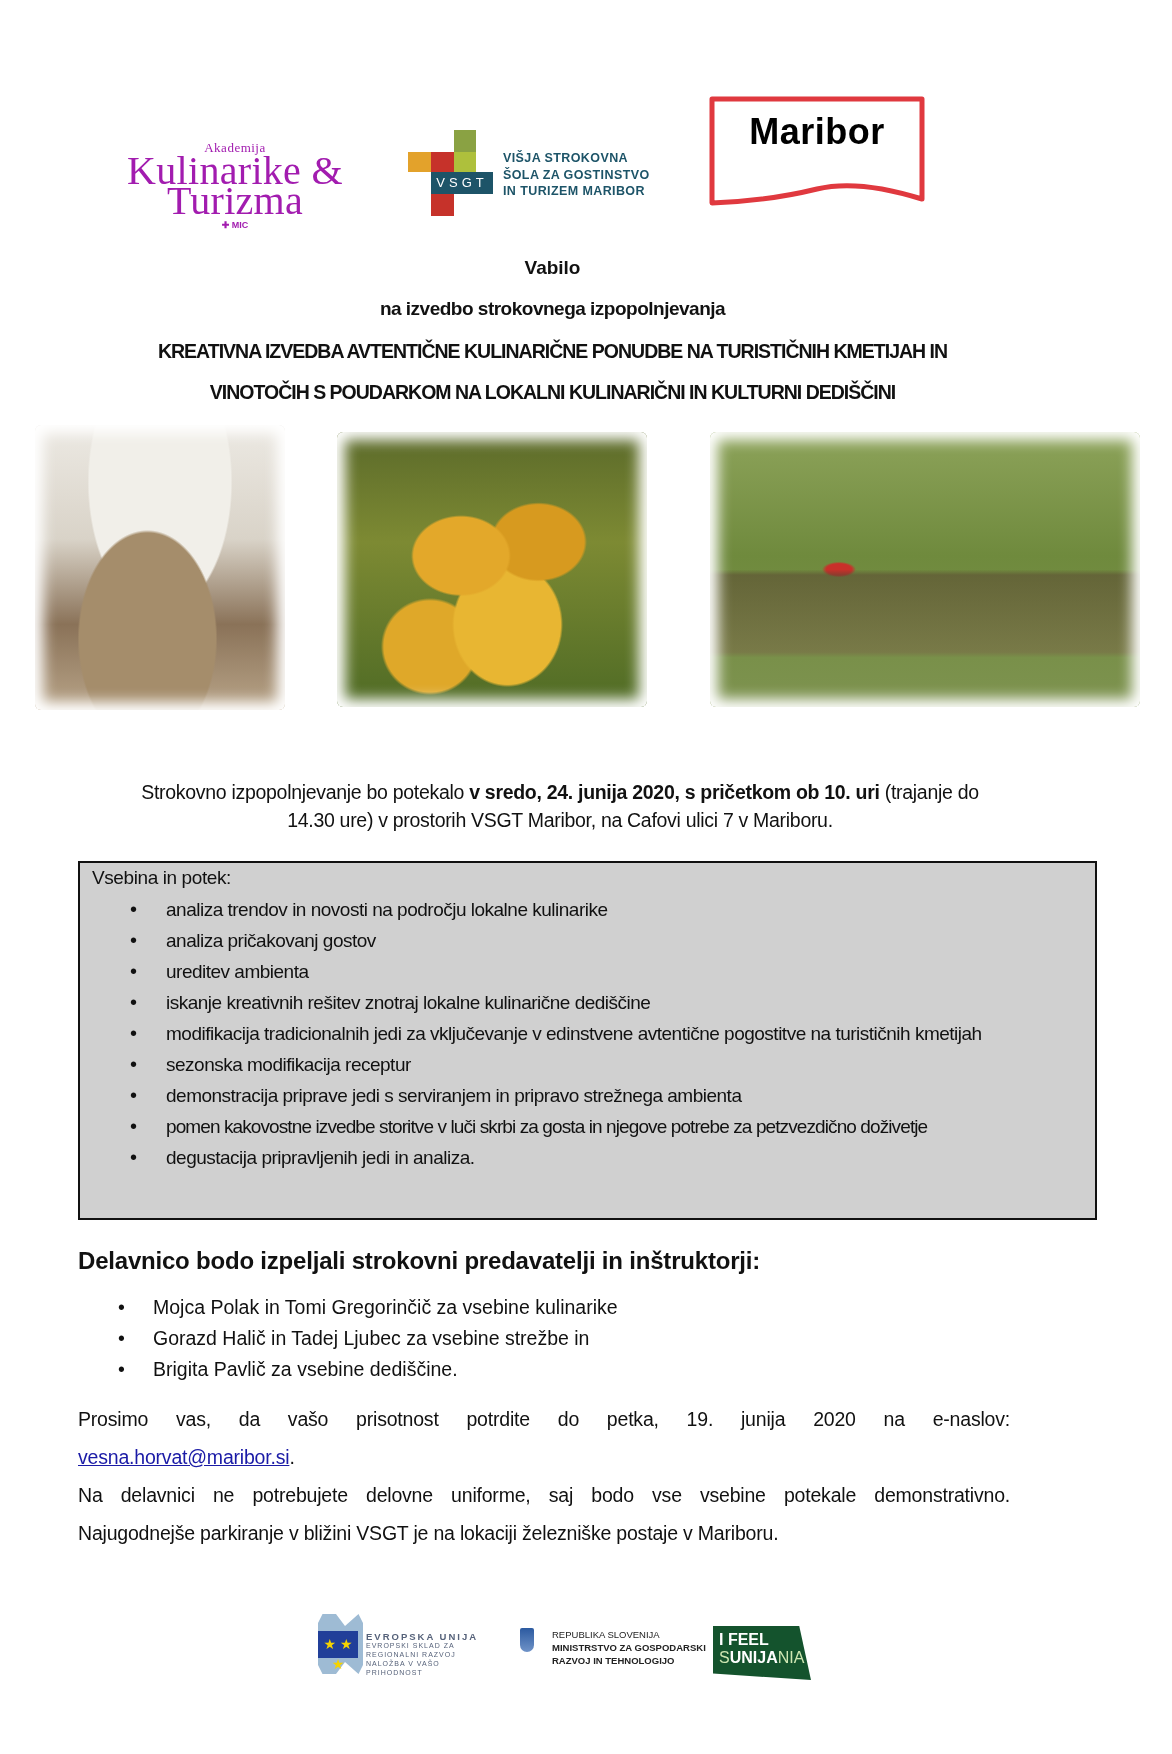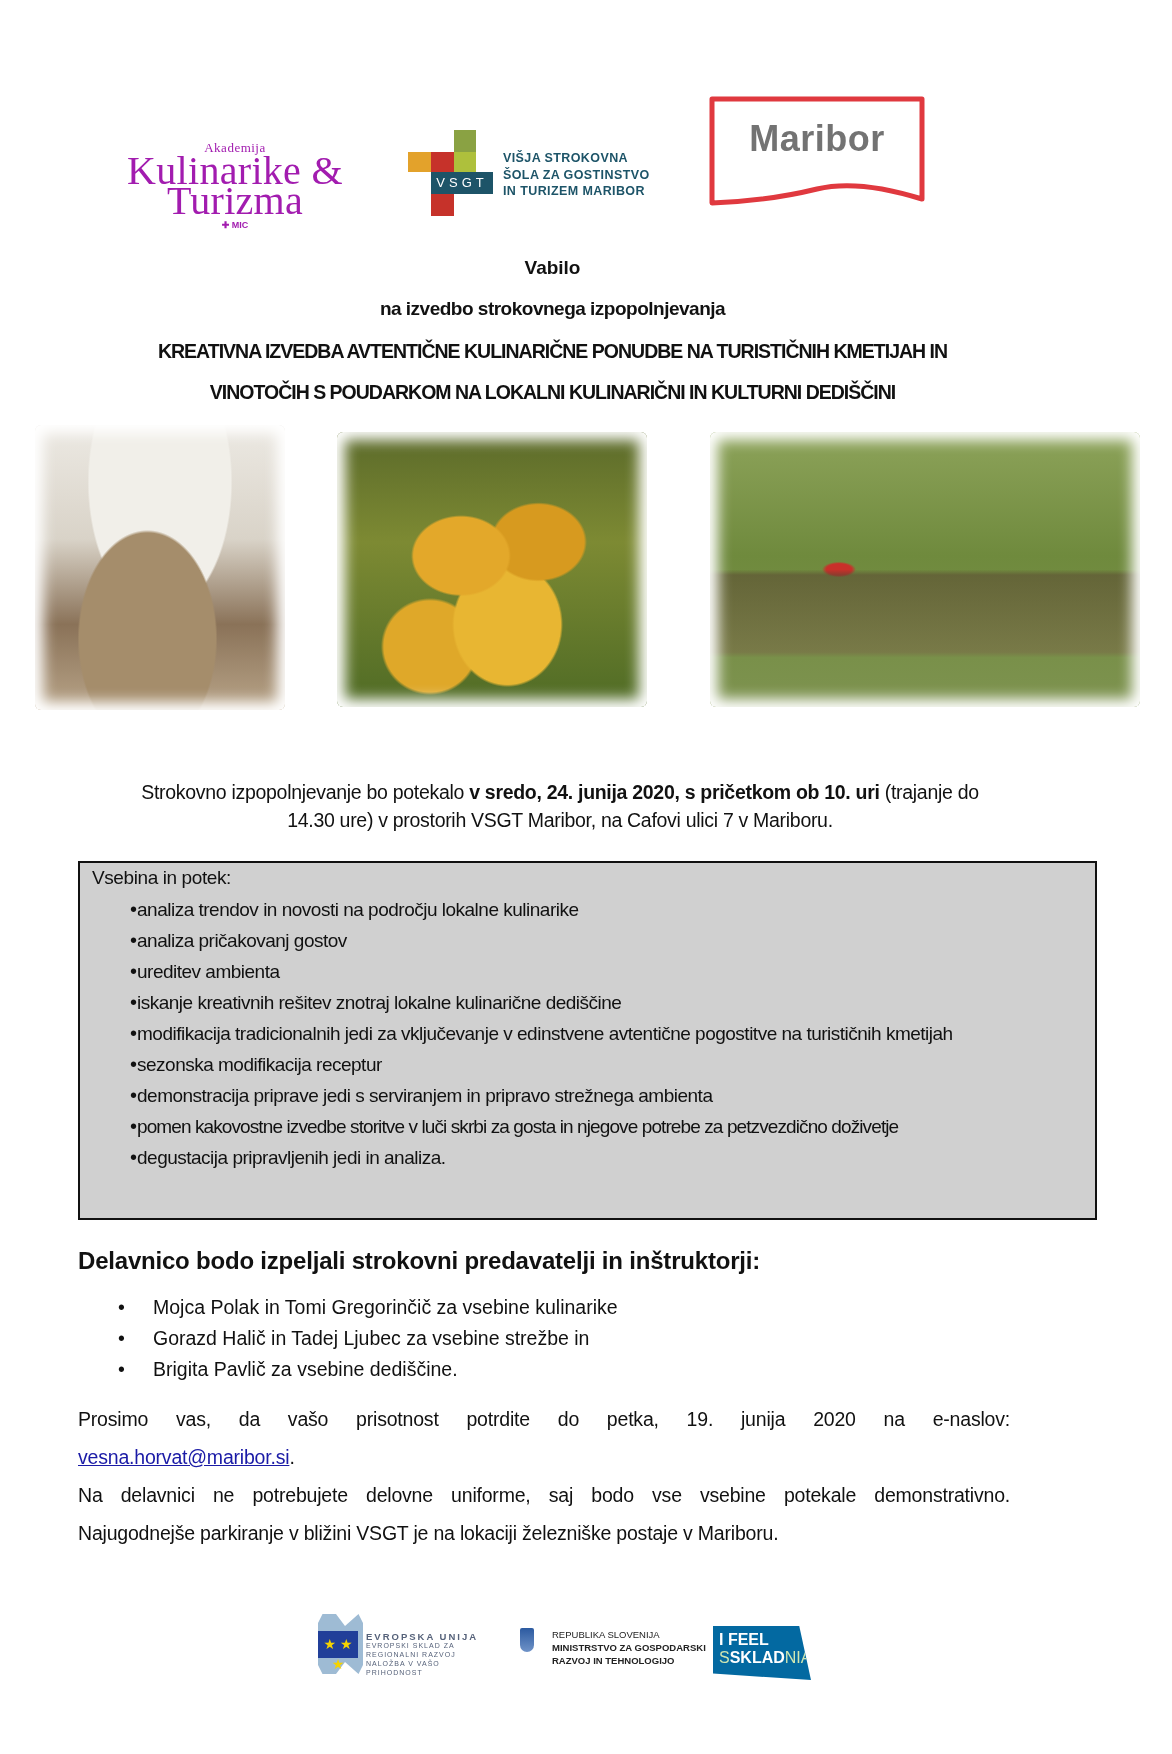--- a/index.html
+++ b/index.html
@@ -9,21 +9,21 @@
 
   
   .logo-akademija { left: 95px; top: 140px; width: 280px; text-align: center; color: #a21caf; font-family: "Liberation Serif", serif; }
   .logo-akademija .small { font-size: 13px; letter-spacing: 0.5px; }
   .logo-akademija .big { font-size: 40px; line-height: 30px; letter-spacing: 0.3px; }
   .logo-akademija .mic { font-family: "Liberation Sans", sans-serif; font-size: 9px; font-weight: bold; margin-top: 4px; }
   .vsgt-cross { left: 400px; top: 130px; width: 90px; height: 88px; }
   .vsgt-cross div { position: absolute; margin-left: 8px; }
   .vsgt-text { left: 503px; top: 150px; color: #1d5468; font-size: 12.5px; font-weight: bold; line-height: 16.5px; letter-spacing: 0.4px; }
   .maribor-logo { left: 708px; top: 95px; width: 218px; height: 112px; }
-  .maribor-text { position: absolute; left: 0; right: 0; top: 23px; text-align: center; color: #737373; font-size: 36px; font-weight: bold; letter-spacing: 0.5px; }
+  .maribor-text { position: absolute; left: 0; right: 0; top: 16px; text-align: center; color: #000000; font-size: 36px; font-weight: bold; letter-spacing: 0.5px; }
 
   
   .title { left: 80px; width: 945px; text-align: center; font-weight: bold; font-family: "Liberation Sans", sans-serif; }
   .title-vabilo { top: 257px; font-size: 19px; }
   .title-sub { top: 298px; font-size: 19px; letter-spacing: -0.5px; }
   .title-main1 { top: 340px; font-size: 19.5px; letter-spacing: -1px; }
   .title-main2 { top: 381px; font-size: 19.5px; letter-spacing: -1px; }
 
   
   .photo { border-radius: 6px; box-shadow: 0 0 14px 8px #fff inset; overflow: hidden; }
@@ -43,21 +43,21 @@
                 linear-gradient(180deg, #8da35a 0%, #6f8a3d 45%, #7e9350 100%); }
 
   
   .intro { left: 80px; top: 778px; width: 960px; text-align: center; font-size: 19.5px; line-height: 28px; letter-spacing: -0.3px; }
   .intro b { font-weight: bold; }
 
   
   .content-box { left: 78px; top: 861px; width: 1019px; height: 359px; background: #d0d0d0; border: 2px solid #111; padding: 0 12px; }
   .content-box .box-heading { position: absolute; left: 12px; top: 4px; font-size: 19px; letter-spacing: -0.4px; }
   .content-box ul { position: absolute; left: 0; top: 31px; right: 12px; list-style: none; }
-  .content-box li { position: relative; padding-left: 57px; font-size: 19px; line-height: 31px; letter-spacing: -0.5px; text-align: justify; }
+  .content-box li { position: relative; padding-left: 86px; font-size: 19px; line-height: 31px; letter-spacing: -0.5px; text-align: justify; }
   .content-box li::before { content: "\2022"; position: absolute; left: 50px; top: 0; font-size: 20px; }
 
   
   .lecturers-heading { left: 78px; top: 1247px; font-size: 24px; font-weight: bold; letter-spacing: -0.2px; }
   .lecturers { left: 78px; top: 1292px; list-style: none; }
   .lecturers li { position: relative; padding-left: 75px; font-size: 19.5px; line-height: 31px; }
   .lecturers li::before { content: "\2022"; position: absolute; left: 40px; top: 0; }
 
   
   .para { left: 78px; width: 932px; font-size: 19.5px; line-height: 30px; letter-spacing: -0.2px; }
@@ -71,21 +71,21 @@
   .eu-logo { left: 318px; top: 1614px; width: 180px; height: 60px; }
   .eu-shape { position: absolute; left: 0; top: 0; width: 45px; height: 60px; background: #7ea4c6; opacity: 0.75; clip-path: polygon(10% 0,40% 0,60% 20%,90% 0,100% 15%,100% 85%,90% 100%,60% 80%,40% 100%,10% 100%,0 85%,0 15%); }
   .eu-flag { position: absolute; left: 0; top: 17px; width: 40px; height: 27px; background: #213f99; }
   .eu-flag span { position: absolute; left: 0; right: 0; top: 3px; text-align: center; color: #f5d300; font-size: 14px; line-height: 20px; }
   .eu-text { position: absolute; left: 48px; top: 18px; color: #56627a; font-size: 7px; line-height: 9px; letter-spacing: 1px; }
   .eu-text .big { font-size: 9.5px; font-weight: bold; letter-spacing: 2px; }
   .rs-logo { left: 520px; top: 1628px; width: 220px; height: 40px; }
   .rs-shield { position: absolute; left: 0; top: 0; width: 14px; height: 24px; background: linear-gradient(#2c5aa0, #6f93c8); border-radius: 2px 2px 7px 7px; }
   .rs-text { position: absolute; left: 32px; top: 0; font-size: 9.5px; line-height: 13px; color: #222; }
   .rs-text b { font-weight: bold; }
-  .ifeel-logo { left: 713px; top: 1626px; width: 98px; height: 54px; background: #0369a1; clip-path: polygon(0 0, 88% 0, 100% 100%, 0 88%); }
+  .ifeel-logo { left: 713px; top: 1626px; width: 98px; height: 54px; background: #14532d; clip-path: polygon(0 0, 88% 0, 100% 100%, 0 88%); }
   .ifeel-text { position: absolute; left: 6px; top: 5px; color: #fff; font-size: 16px; font-weight: bold; line-height: 18px; }
   .ifeel-text .light { color: #cfe6b2; font-weight: normal; }
 </style>
 </head>
 <body>
 
 <div class="abs logo-akademija">
   <div class="small">Akademija</div>
   <div class="big">Kulinarike &amp; Turizma</div>
   <div class="mic">
@@ -175,15 +175,15 @@
   <div class="rs-text">
     <div>REPUBLIKA SLOVENIJA</div>
     <div><b>MINISTRSTVO ZA GOSPODARSKI</b></div>
     <div><b>RAZVOJ IN TEHNOLOGIJO</b></div>
   </div>
 </div>
 
 <div class="abs ifeel-logo">
   <div class="ifeel-text">
     <div>I FEEL</div>
-    <div><span class="light">S</span><span>SKLAD</span><span class="light">NIA</span></div>
+    <div><span class="light">S</span><span>UNIJA</span><span class="light">NIA</span></div>
   </div>
 </div>
 
 </body></html>

